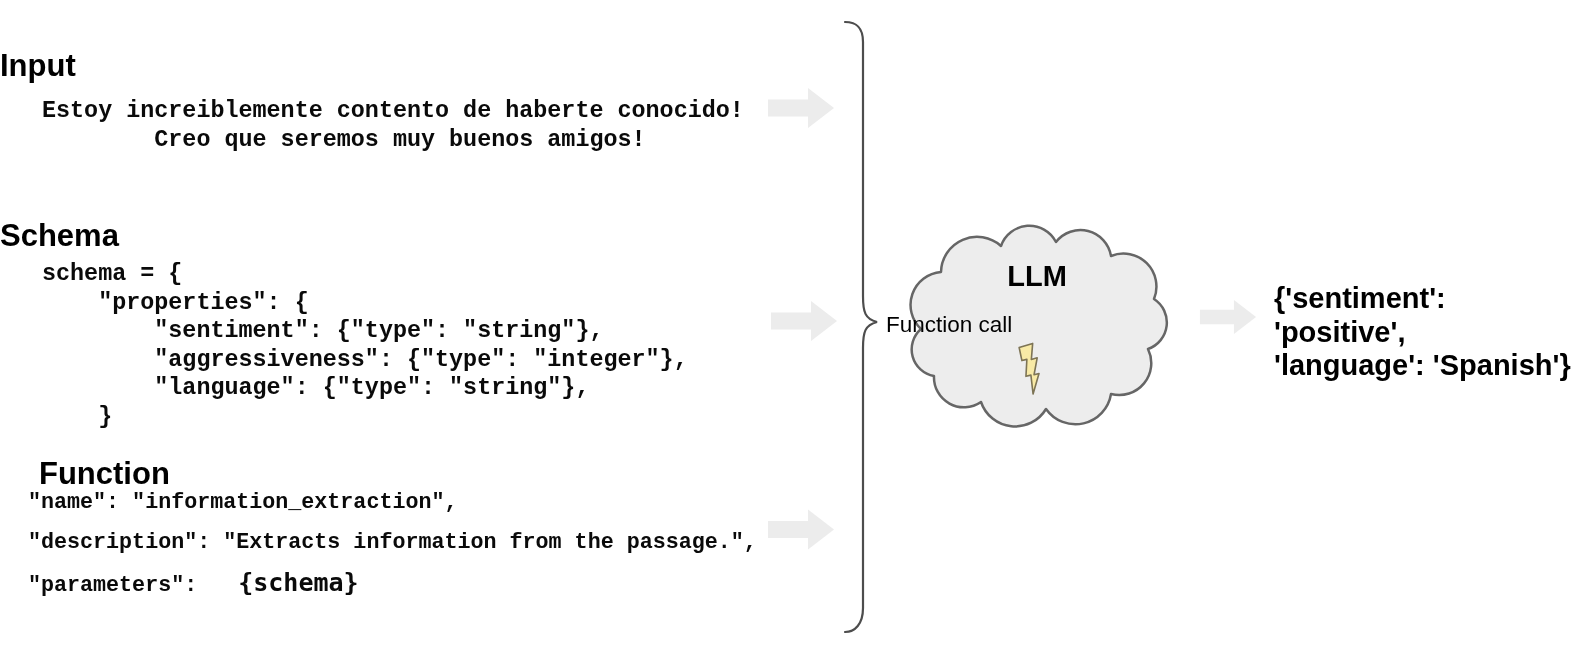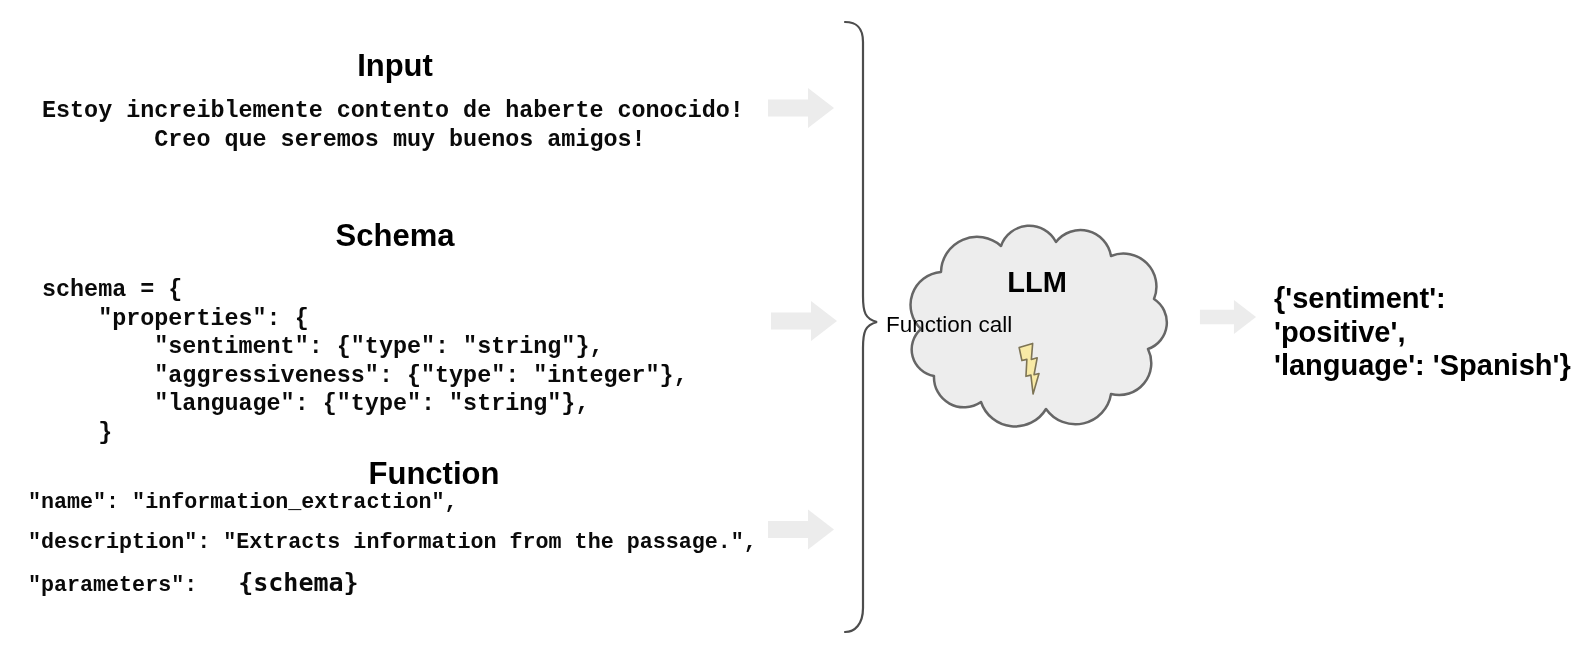--- a/index.html
+++ b/index.html
@@ -4,56 +4,56 @@
 <style>
   html,body{margin:0;padding:0;background:#ffffff;}
   .canvas{
     position:relative;width:1581px;height:647px;background:#ffffff;
     font-family:"Liberation Sans",sans-serif;color:#000;overflow:hidden;
   }
   .abs{position:absolute;}
 
   
   .col-title{
-    position:absolute;left:0;width:790px;text-align:center;
+    position:absolute;left:0;width:790px;
     font-family:"Liberation Sans",sans-serif;font-weight:bold;font-size:31px;line-height:32px;
   }
 
   
   .code{
     font-family:"Liberation Mono","DejaVu Sans Mono",monospace;
     font-weight:bold;color:#0a0a0a;white-space:pre;margin:12px;
   }
   pre.input-text{font-size:23.4px;line-height:29px;}
   pre.schema-code{font-size:23.4px;line-height:28.5px;}
   .fn-line{font-size:21.7px;line-height:26px;margin:0 0 14px 0;}
   .schema-var{font-family:"DejaVu Sans Mono",monospace;font-size:25px;margin-left:28px;}
 
   
-  .llm-title{left:886px;top:266px;width:302px;text-align:center;font-size:29px;font-weight:bold;}
+  .llm-title{left:886px;top:260px;width:302px;text-align:center;font-size:29px;font-weight:bold;}
   .llm-sub{left:886px;top:312px;width:302px;text-align:left;font-size:22.5px;}
 
   
   .output-text{
     left:1274px;top:282px;font-weight:bold;font-size:29px;line-height:33.5px;white-space:pre-line;
   }
 
   svg{display:block;}
 </style>
 </head>
 <body>
 
 <div class="canvas">
 
   <div class="col-title" style="top:50px;">Input</div>
   <pre class="code input-text abs" style="left:30px;top:85px;">Estoy increiblemente contento de haberte conocido!
         Creo que seremos muy buenos amigos!</pre>
 
   <div class="col-title" style="top:220px;">Schema</div>
-  <pre class="code schema-code abs" style="left:30px;top:264px;">schema = {
+  <pre class="code schema-code abs" style="left:30px;top:248px;">schema = {
     "properties": {
         "sentiment": {"type": "string"},
         "aggressiveness": {"type": "integer"},
         "language": {"type": "string"},
     }</pre>
 
   <div class="col-title" style="top:458px;margin-left:39px;">Function</div>
   <div class="abs" style="left:28px;top:490px;">
     <div class="code fn-line">"name": "information_extraction",</div>
     <div class="code fn-line">"description": "Extracts information from the passage.",</div>

